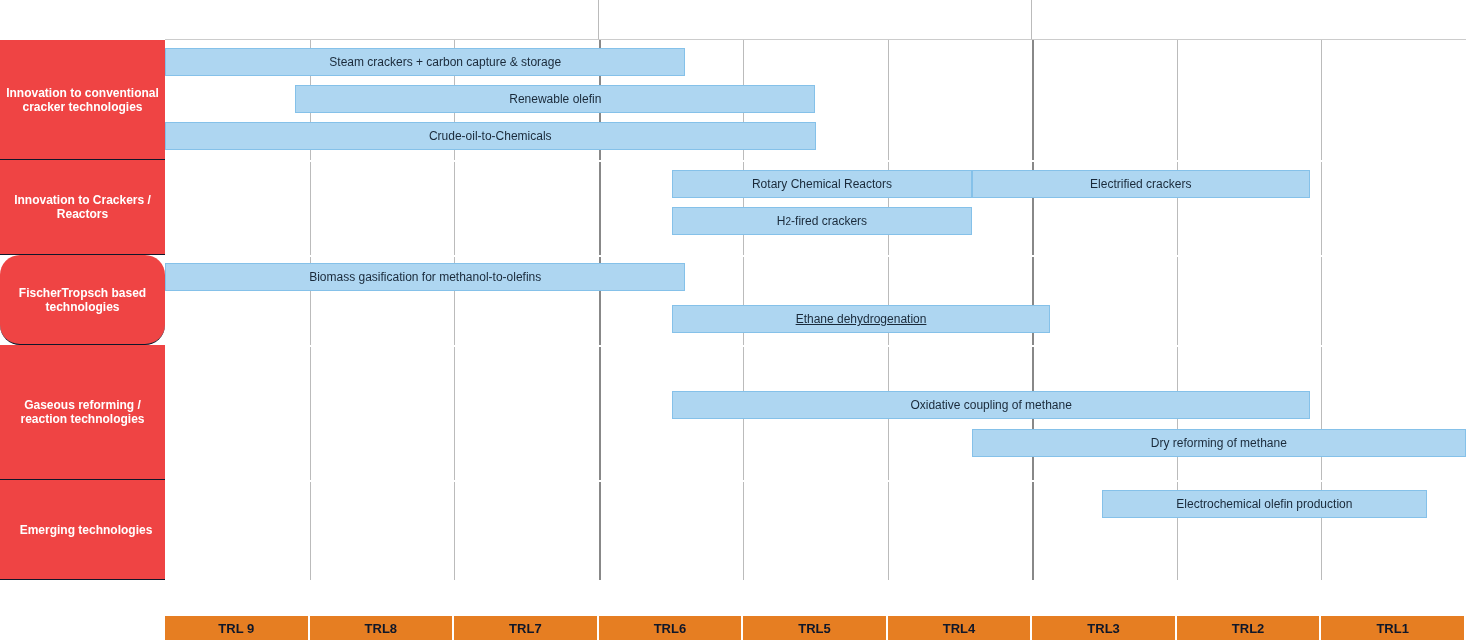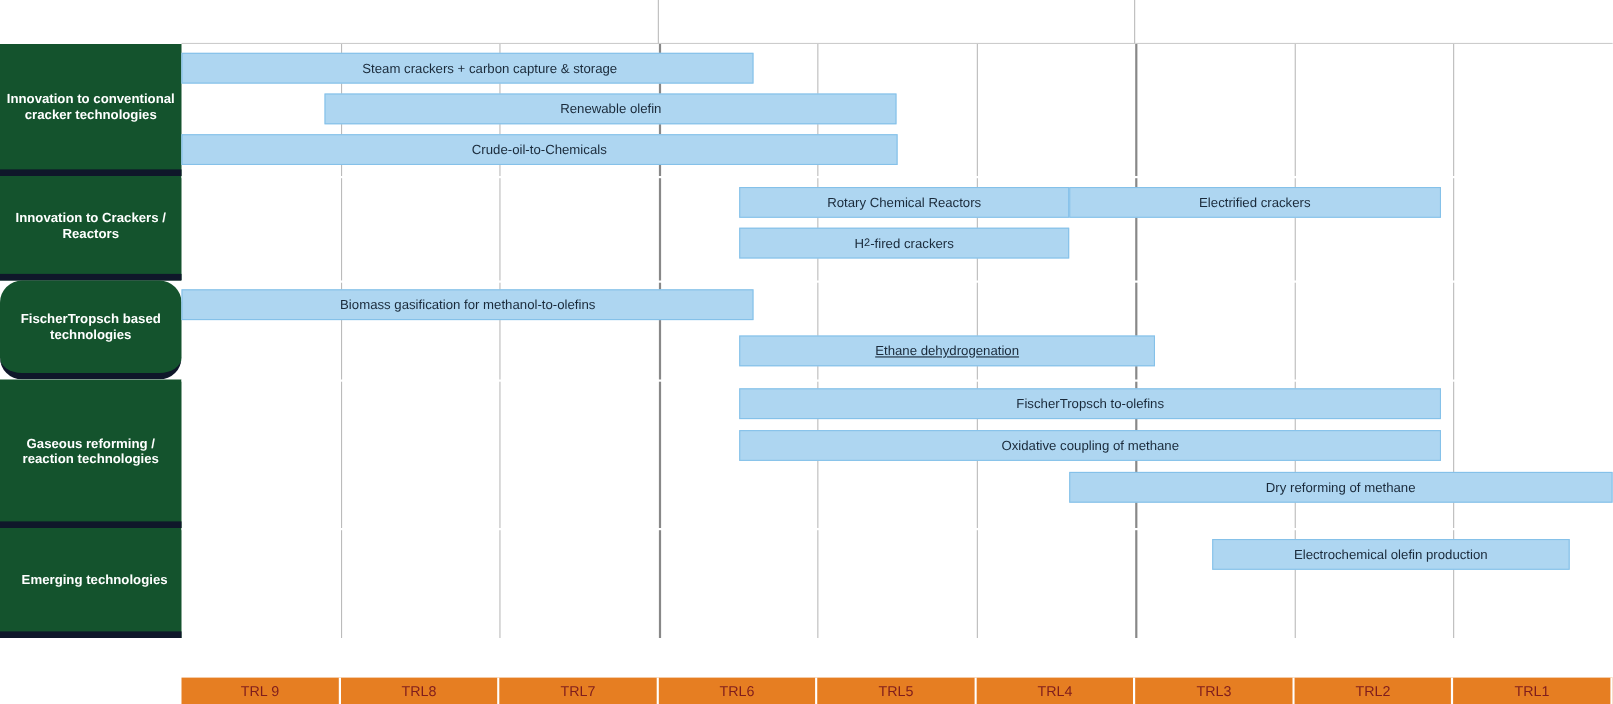--- a/index.html
+++ b/index.html
@@ -45,23 +45,23 @@
     }
 
     .label-cell {
       display: flex;
       align-items: center;
       justify-content: center;
       text-align: center;
       color: #fff;
       font-size: 12px;
       font-weight: bold;
-      background: #14532d;
+      background: #ef4444;
       padding: 5px;
-      border-bottom: 6px solid #0f172a;
+      border-bottom: 1px solid #0f172a;
     }
 
     
     .grid-area {
       flex: 1;
       position: relative;
     }
 
     
     .v-line {
@@ -91,22 +91,22 @@
     .trl-row {
       height: 36px;
       margin-left: 165px;
       display: flex;
     }
     .trl-cell {
       display: flex;
       align-items: center;
       justify-content: center;
       font-size: 13px;
-      font-weight: normal;
-      color: #7f1d1d;
+      font-weight: bold;
+      color: #0f172a;
       background: #e67e22;
       border-right: 2px solid #fff;
       margin-top: 12px;
     }
   </style>
 </head>
 <body>
 
 <div class="chart-container">
 
@@ -141,21 +141,20 @@
         <div style="position: absolute; left: 0px; right: 0px; top: 305px; height: 2px; background: rgb(255, 255, 255);"></div>
         <div style="position: absolute; left: 0px; right: 0px; top: 440px; height: 2px; background: rgb(255, 255, 255);"></div>
         <div class="bar" style="left: 0%; width: 40%; top: 8px; padding-left: 40px;">Steam crackers + carbon capture &amp; storage</div>
         <div class="bar" style="left: 10%; width: 40%; top: 45px;">Renewable olefin</div>
         <div class="bar" style="left: 39%; width: 23%; top: 130px;">Rotary Chemical Reactors</div>
         <div class="bar" style="left: 0%; width: 50%; top: 82px;">Crude-oil-to-Chemicals</div>
         <div class="bar" style="left: 62%; width: 26%; top: 130px;">Electrified crackers</div>
         <div class="bar" style="left: 39%; width: 23%; top: 167px;">H<sub>2</sub>-fired crackers</div>
         <div class="bar" style="left: 0%; width: 40%; top: 223px;">Biomass gasification for methanol-to-olefins</div>
         <div class="bar" style="left: 39%; width: 29%; top: 265px; text-decoration: underline;">Ethane dehydrogenation</div>
-        <div class="bar" style="left: 39%; width: 49%; top: 313px;">FischerTropsch to-olefins</div>
         <div class="bar" style="left: 39%; width: 49%; top: 351px;">Oxidative coupling of methane</div>
         <div class="bar" style="left: 62%; width: 38%; top: 389px;">Dry reforming of methane</div>
         <div class="bar" style="left: 72%; width: 25%; top: 450px;">Electrochemical olefin production</div>
       </div>
 
   </div>
 
   <div class="trl-row" id="trl-row">
       <div class="trl-cell" style="width: 11.1111%;">TRL 9</div>
       <div class="trl-cell" style="width: 11.1111%;">TRL8</div>

